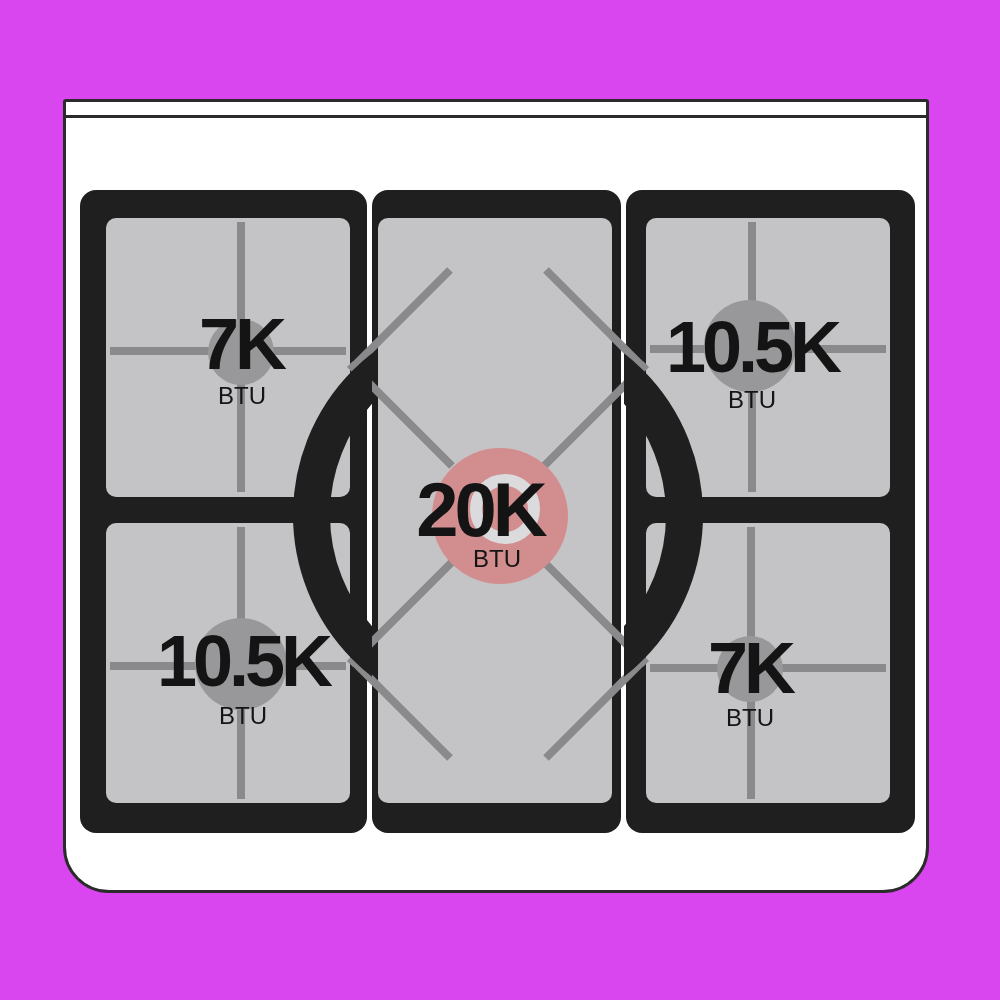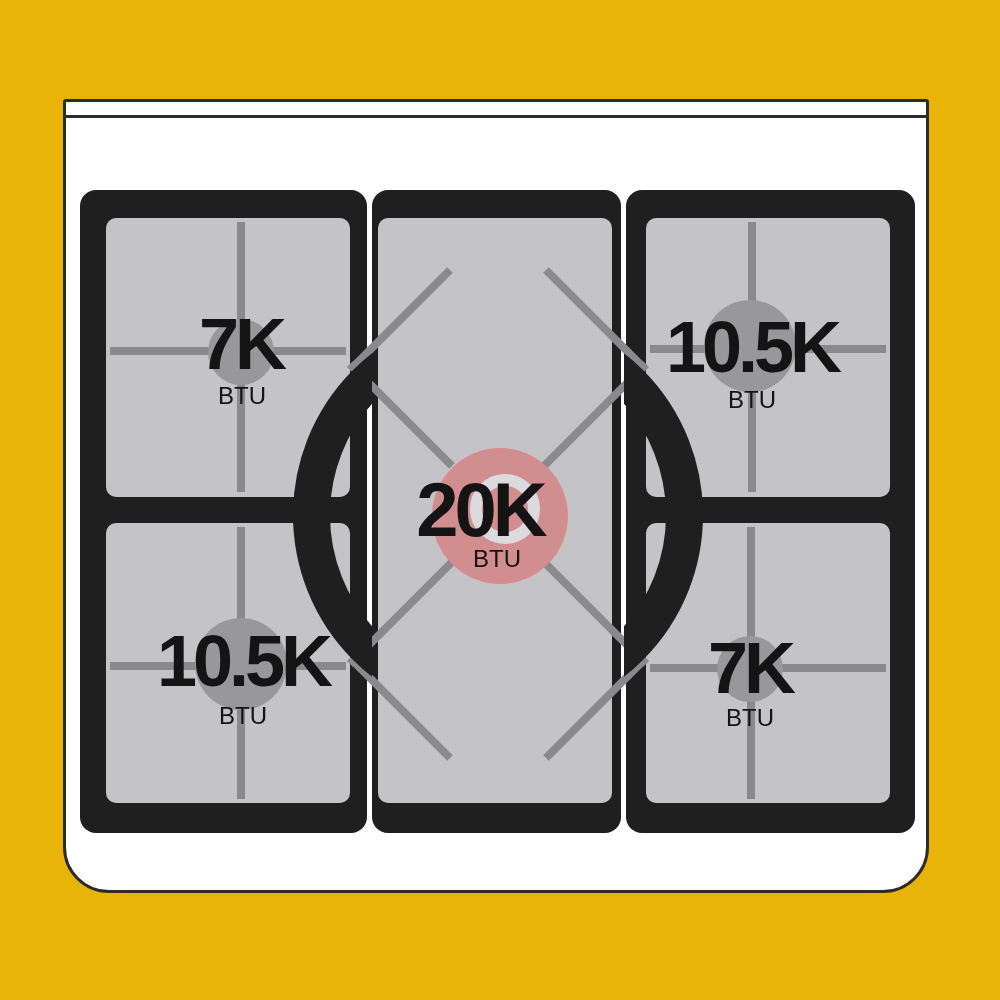--- a/index.html
+++ b/index.html
@@ -1,17 +1,17 @@
 <!DOCTYPE html>
 <html><head>
 <meta charset="utf-8">
 <style>
   html,body{margin:0;padding:0;background:#ffffff;}
   .stage{
-    position:relative;width:1000px;height:1000px;background:#eab308;overflow:hidden;
+    position:relative;width:1000px;height:1000px;background:#d946ef;overflow:hidden;
     font-family:"Liberation Sans","DejaVu Sans",sans-serif;
     filter:blur(0.45px);
   }
   
   .stove-body{
     position:absolute;left:63px;top:99px;width:860px;height:788px;
     background:#ffffff;border:3px solid #2b2b2b;
     border-radius:3px 3px 46px 46px;
   }
   .body-top-line{

